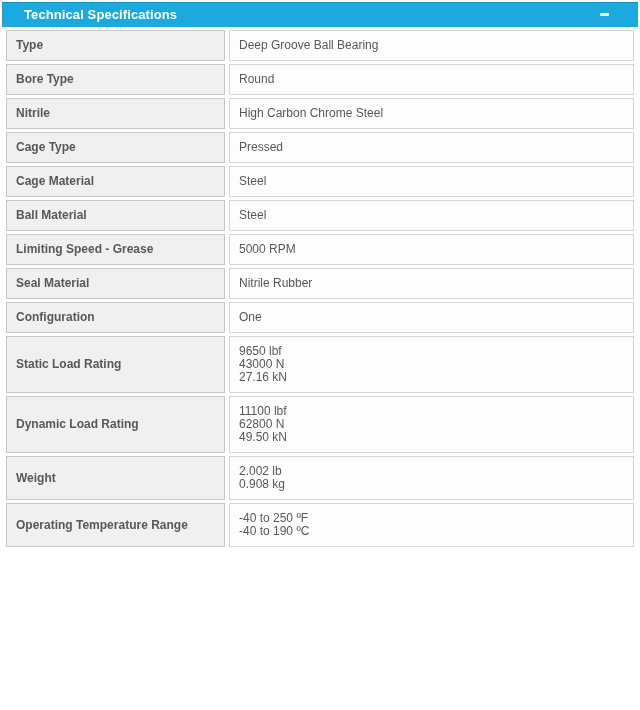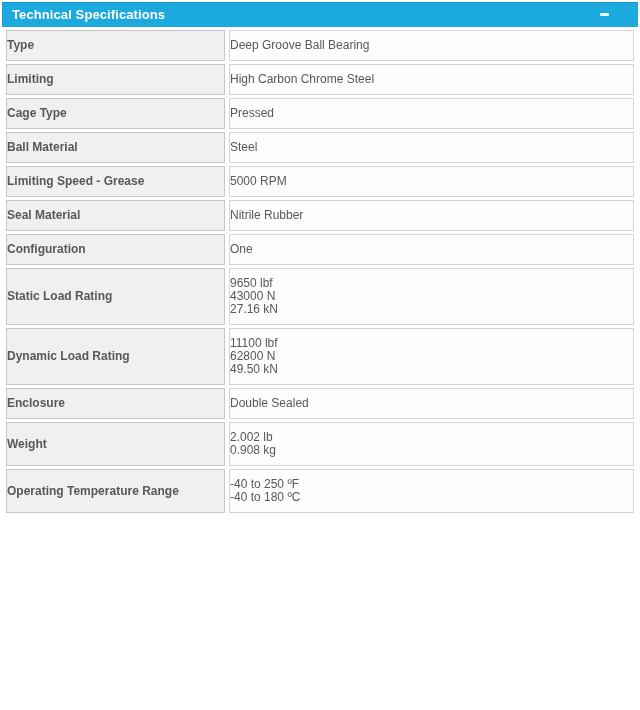--- a/index.html
+++ b/index.html
@@ -20,21 +20,21 @@
     font-family:"Liberation Sans", sans-serif;
     color:var(--text);
   }
   .panel{margin:2px;}
   .panel-header{
     height:25px;
     background:var(--header-bg);
     box-shadow:inset 0 1px 0 rgba(0,0,0,0.12), inset 1px 0 0 rgba(0,0,0,0.06);
     display:flex;align-items:center;
     position:relative;
-    padding:0 10px;
+    padding:0 22px;
   }
   .panel-title{
     color:var(--header-text);
     font-size:13px;
     font-weight:bold;
     letter-spacing:0.1px;
   }
   .collapse-button{
     position:absolute;
     right:26px;top:0;
@@ -50,21 +50,21 @@
   }
   table.specs{
     width:100%;
     border-collapse:separate;
     border-spacing:4px 3px;
     margin:0;
   }
   td{
     font-size:12px;
     line-height:13px;
-    padding:8px 0;
+    padding:8px 9px;
     vertical-align:middle;
     color:var(--text);
   }
   td.label-cell{
     width:219px;
     background:var(--label-bg);
     border:1px solid var(--label-border);
     font-weight:bold;
   }
   td.value-cell{
@@ -86,35 +86,47 @@
 
   <table class="specs">
     <tbody>
   <tr>
     <td class="label-cell">Type</td>
     <td class="value-cell">
             <div class="value-line">Deep Groove Ball Bearing</div>
           </td>
   </tr>
 
+  <tr>
+    <td class="label-cell">Bore Type</td>
+    <td class="value-cell">
+            <div class="value-line">Round</div>
+          </td>
+  </tr>
 
   <tr>
-    <td class="label-cell">Limiting</td>
+    <td class="label-cell">Nitrile</td>
     <td class="value-cell">
             <div class="value-line">High Carbon Chrome Steel</div>
           </td>
   </tr>
 
   <tr>
     <td class="label-cell">Cage Type</td>
     <td class="value-cell">
             <div class="value-line">Pressed</div>
           </td>
   </tr>
 
+  <tr>
+    <td class="label-cell">Cage Material</td>
+    <td class="value-cell">
+            <div class="value-line">Steel</div>
+          </td>
+  </tr>
 
   <tr>
     <td class="label-cell">Ball Material</td>
     <td class="value-cell">
             <div class="value-line">Steel</div>
           </td>
   </tr>
 
   <tr>
     <td class="label-cell">Limiting Speed - Grease</td>
@@ -152,37 +164,31 @@
 
   <tr>
     <td class="label-cell">Dynamic Load Rating</td>
     <td class="value-cell">
             <div class="value-line">11100 lbf</div>
             <div class="value-line">62800 N</div>
             <div class="value-line">49.50 kN</div>
           </td>
   </tr>
 
-  <tr>
-    <td class="label-cell">Enclosure</td>
-    <td class="value-cell">
-            <div class="value-line">Double Sealed</div>
-          </td>
-  </tr>
 
   <tr>
     <td class="label-cell">Weight</td>
     <td class="value-cell">
             <div class="value-line">2.002 lb</div>
             <div class="value-line">0.908 kg</div>
           </td>
   </tr>
 
   <tr>
     <td class="label-cell">Operating Temperature Range</td>
     <td class="value-cell">
             <div class="value-line">-40 to 250 ºF</div>
-            <div class="value-line">-40 to 180 ºC</div>
+            <div class="value-line">-40 to 190 ºC</div>
           </td>
   </tr>
 </tbody>
   </table>
 </div>
 
 </body></html>

